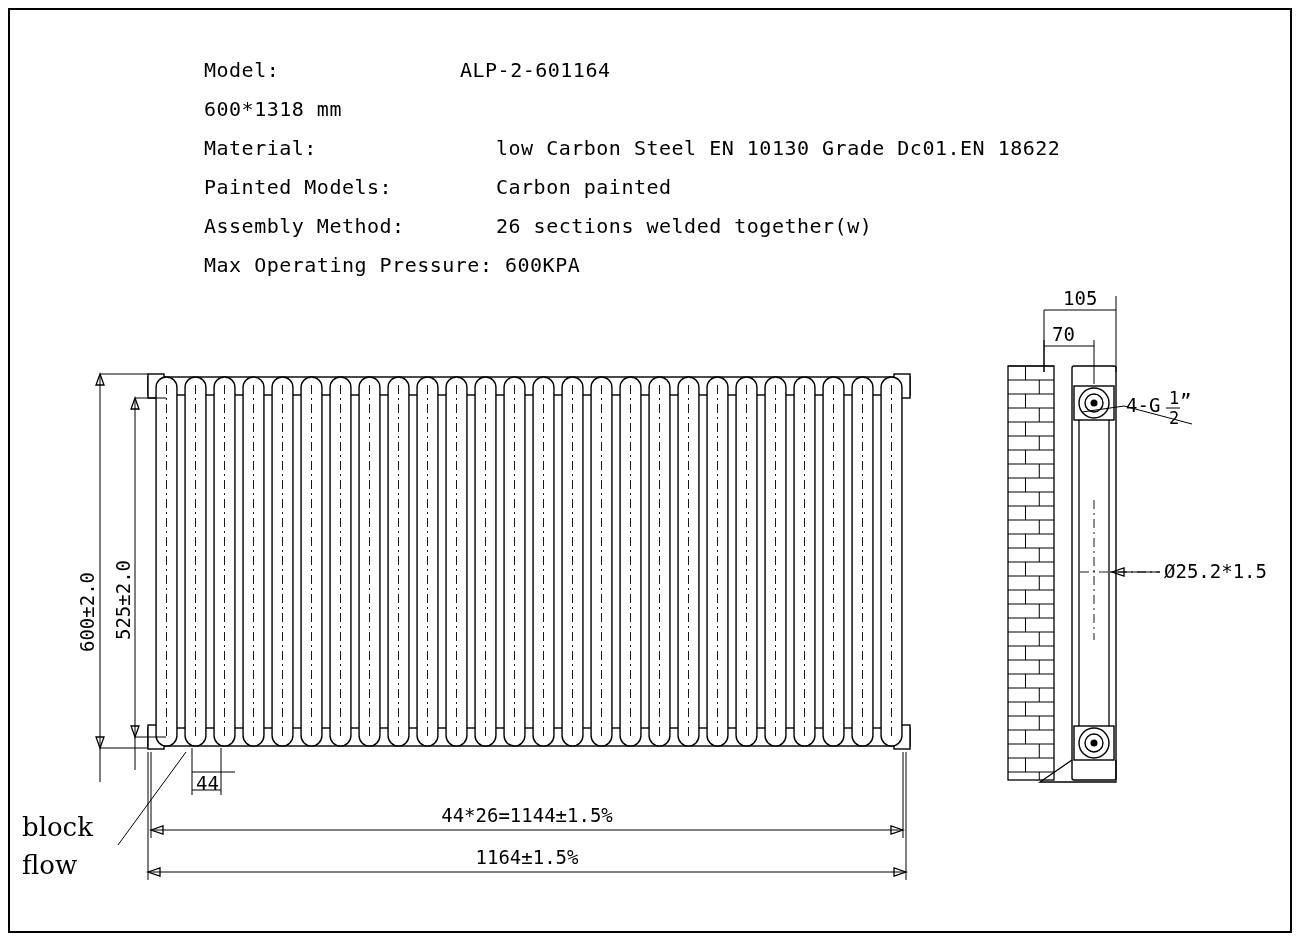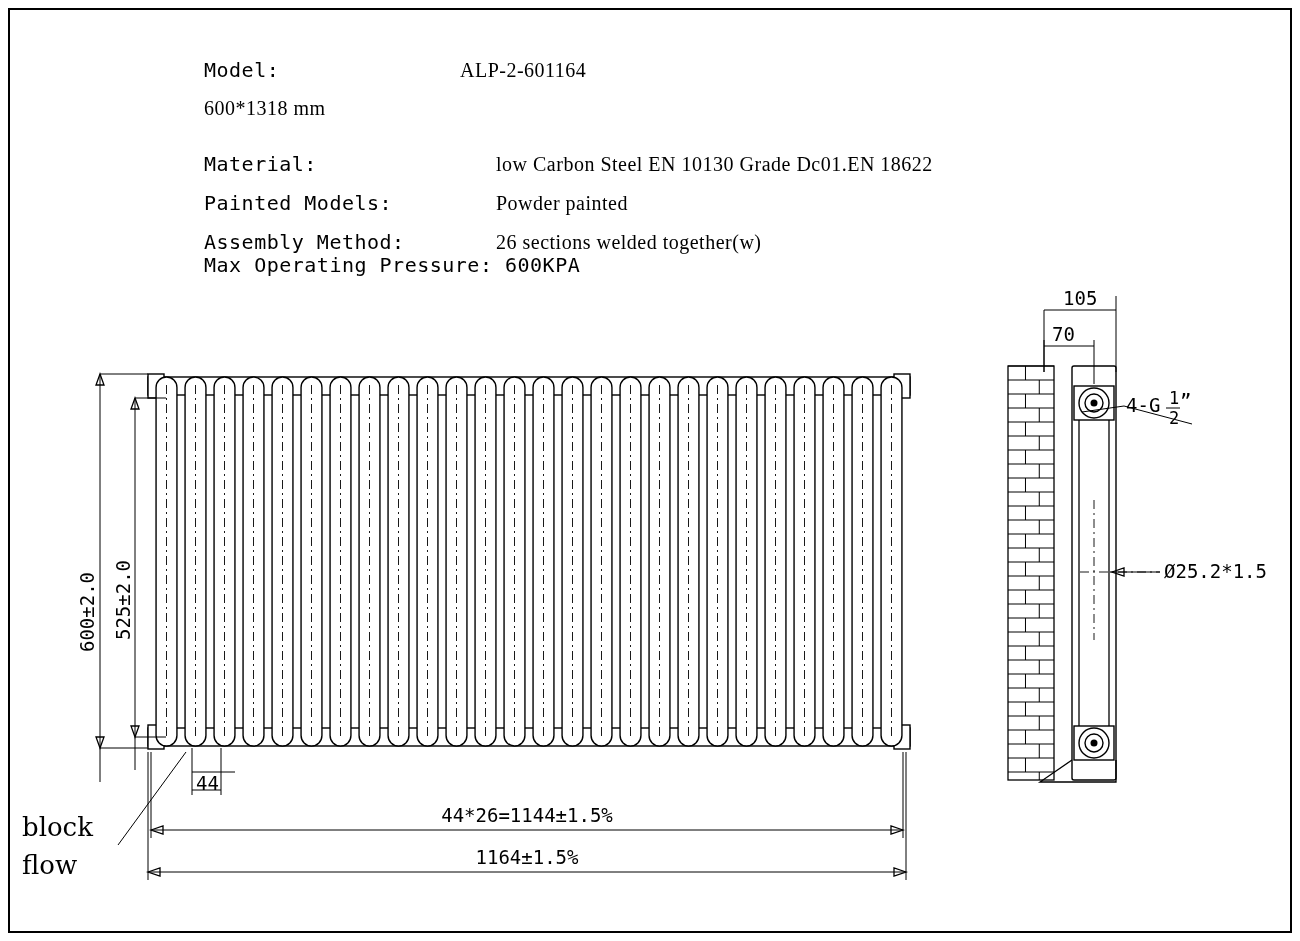--- a/index.html
+++ b/index.html
@@ -39,22 +39,22 @@
     align-items: baseline;
     height: 39px;
     font-size: 20px;
     letter-spacing: 0.5px;
     white-space: nowrap;
   }
   .spec-label {
     display: inline-block;
   }
   .spec-label.w1 { width: 256px; }
-  .spec-label.w2 { width: 292px; margin-top: 16px; }
-  .spec-val { display: inline-block; font-family: Liberation Serif, serif; }
+  .spec-label.w2 { width: 292px; }
+  .spec-val { display: inline-block; }
   .spec-row.single .spec-label { width: auto; padding-right: 10px; }
 
   
   #drawing {
     position: absolute;
     left: 0; top: 0;
     width: 1300px; height: 941px;
   }
   text.dim {
     font-family: "DejaVu Sans Mono", "Liberation Mono", monospace;
@@ -90,21 +90,21 @@
     </div>
     <div class="spec-row">
       <span class="spec-val">600*1318 mm</span>
     </div>
     <div class="spec-row">
       <span class="spec-label w2">Material:</span>
       <span class="spec-val">low Carbon Steel  EN 10130 Grade Dc01.EN 18622</span>
     </div>
     <div class="spec-row">
       <span class="spec-label w2">Painted Models:</span>
-      <span class="spec-val">Powder painted</span>
+      <span class="spec-val">Carbon painted</span>
     </div>
     <div class="spec-row">
       <span class="spec-label w2">Assembly Method:</span>
       <span class="spec-val">26 sections welded together(w)</span>
     </div>
     <div class="spec-row single">
       <span class="spec-label">Max Operating Pressure: 600KPA</span>
     </div>
   </div>
 

